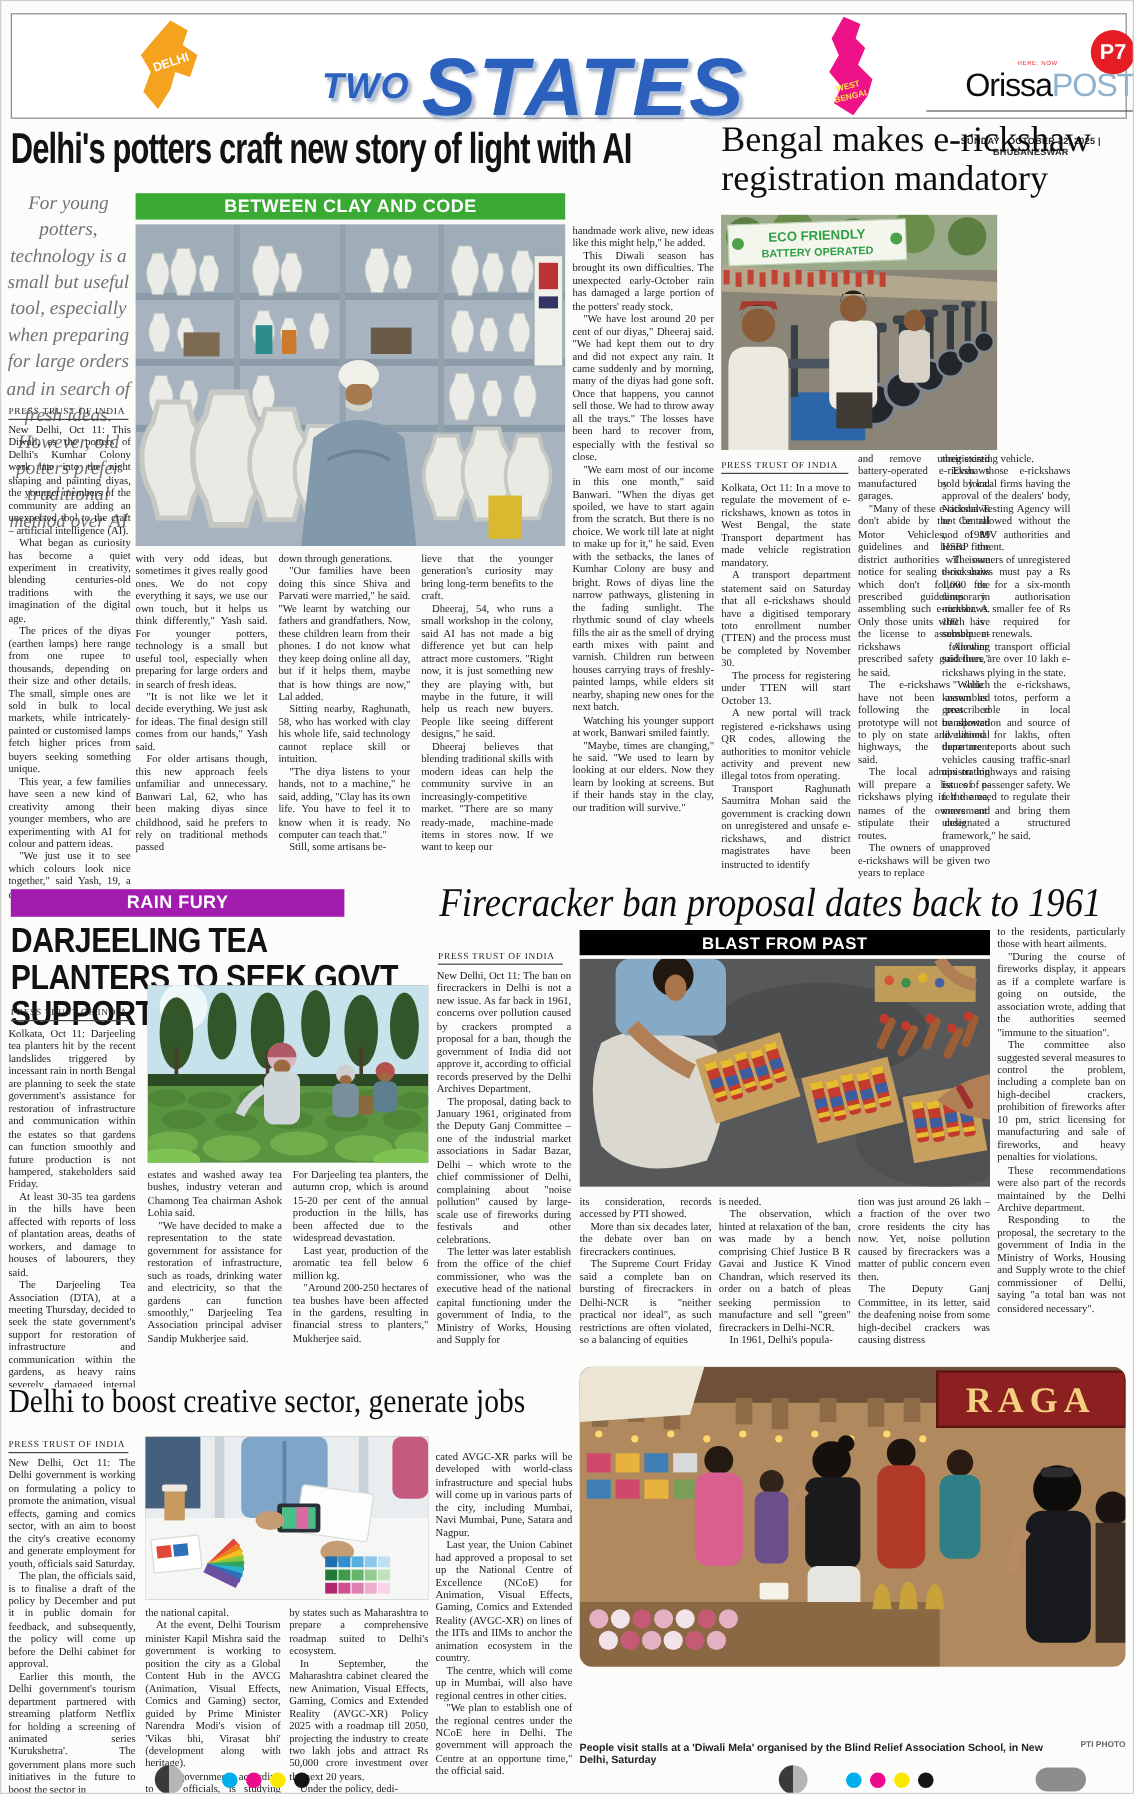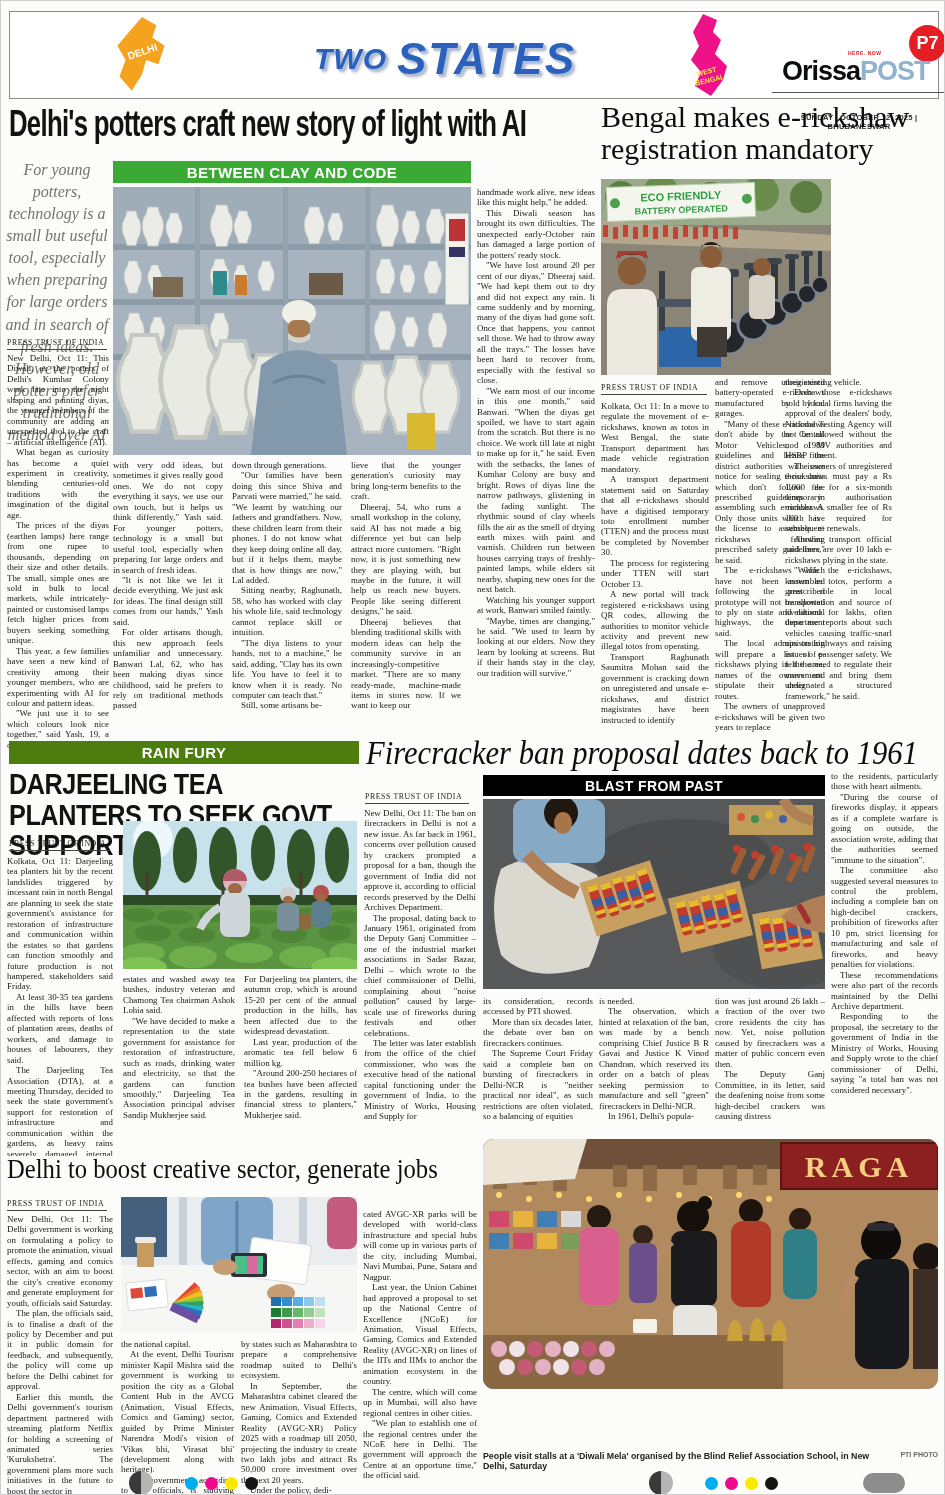--- a/index.html
+++ b/index.html
@@ -5,25 +5,25 @@
   html,body{margin:0;padding:0;background:#e9e9e9;}
   .page{position:relative;width:945px;height:1495px;background:#fcfcfa;margin:0 auto;
         font-family:"Liberation Serif",serif;color:#1a1a1a;overflow:hidden;border:1px solid #cfcfcf;box-sizing:border-box;}
   .abs{position:absolute;}
   
   .header-box{position:absolute;left:8px;top:10px;width:928px;height:86px;border:1px solid #8a8a8a;background:#fff;}
   .logo-title{position:absolute;left:250px;top:22px;width:370px;display:flex;align-items:center;justify-content:center;gap:10px;
               font-family:"Liberation Sans",sans-serif;font-style:italic;font-weight:bold;color:#2b61bd;
               text-shadow:2px 2px 0 #aebfdc,3px 3px 3px rgba(60,70,90,.45);}
   .logo-two{font-size:30px;letter-spacing:1px;}
-  .logo-states{font-size:44px;letter-spacing:2px;}
+  .logo-states{font-size:68px;letter-spacing:2px;}
   .p7-badge{position:absolute;left:899px;top:13px;width:37px;height:37px;border-radius:50%;background:#e51d25;
             color:#fff;font-family:"Liberation Sans",sans-serif;font-weight:bold;font-size:18px;
             display:flex;align-items:center;justify-content:center;}
-  .masthead{position:absolute;left:772px;top:44px;width:164px;text-align:left;font-family:"Liberation Sans",sans-serif;font-weight:bold;}
+  .masthead{position:absolute;left:772px;top:44px;width:164px;text-align:right;font-family:"Liberation Sans",sans-serif;font-weight:normal;}
   .masthead .black{font-size:27px;color:#0c0d10;letter-spacing:-1px;}
   .masthead .blue{font-size:27px;color:#8fb3cf;letter-spacing:-1px;}
   .masthead .tag{position:absolute;left:66px;top:-6px;font-size:5px;color:#e51d25;letter-spacing:.5px;}
   .dateline{position:absolute;left:762px;top:80px;width:174px;border-top:1px solid #555;padding-top:20px;
             font-family:"Liberation Sans",sans-serif;font-size:7.6px;font-weight:bold;color:#2c2c2c;letter-spacing:.2px;text-align:center;}
   
   .hl-sans{font-family:"Liberation Sans",sans-serif;font-weight:bold;color:#121212;transform-origin:0 0;white-space:nowrap;}
   .hl-sans-wrap{font-family:"Liberation Sans",sans-serif;font-weight:bold;color:#121212;transform-origin:0 0;line-height:1.06;}
   .hl-serif{font-family:"Liberation Serif",serif;font-weight:normal;color:#0d0d0d;line-height:1.08;}
   .hl-serif-c{font-family:"Liberation Serif",serif;font-weight:normal;color:#0d0d0d;transform-origin:0 0;white-space:nowrap;}
@@ -287,21 +287,21 @@
       <p>The owners of unapproved e-rickshaws will be given two years to replace</p>
     </div>
   <div class="col" style="left:784px;top:376px;width:107px;height:364px;">
       <p>their existing vehicle.</p>
       <p>Even those e-rickshaws sold by local firms having the approval of the dealers' body, National Testing Agency will not be allowed without the nod of MV authorities and HSRP fitment.</p>
       <p>The owners of unregistered e-rickshaws must pay a Rs 1,000 fee for a six-month temporary authorisation number. A smaller fee of Rs 100 is required for subsequent renewals.</p>
       <p>Another transport official said there are over 10 lakh e-rickshaws plying in the state.</p>
       <p>"While the e-rickshaws, known as totos, perform a great role in local transportation and source of livelihood for lakhs, often there are reports about such vehicles causing traffic-snarl ups on highways and raising issues of passenger safety. We felt the need to regulate their movement and bring them under a structured framework," he said.</p>
     </div>
 
-  <div class="kicker" style="left:8px;top:740px;width:350px;height:23px;background:#4d7c0f;font-size:15px;">RAIN FURY</div>
+  <div class="kicker" style="left:8px;top:740px;width:278px;height:23px;background:#a21caf;font-size:15px;">RAIN FURY</div>
   <div class="abs hl-sans-wrap" style="left:8px;top:768px;width:404px;font-size:29px;letter-spacing:-0.5px;transform:scaleX(0.87);">DARJEELING TEA PLANTERS TO SEEK GOVT SUPPORT</div>
   <div class="byline" style="left:8px;top:838px;width:100px;">PRESS TRUST OF INDIA</div>
   <div class="col" style="left:6px;top:855px;width:106px;height:300px;">
       <p>Kolkata, Oct 11: Darjeeling tea planters hit by the recent landslides triggered by incessant rain in north Bengal are planning to seek the state government's assistance for restoration of infrastructure and communication within the estates so that gardens can function smoothly and future production is not hampered, stakeholders said Friday.</p>
       <p>At least 30-35 tea gardens in the hills have been affected with reports of loss of plantation areas, deaths of workers, and damage to houses of labourers, they said.</p>
       <p>The Darjeeling Tea Association (DTA), at a meeting Thursday, decided to seek the state government's support for restoration of infrastructure and communication within the gardens, as heavy rains severely damaged internal roads in the</p>
     </div>
 
   <div class="photo" style="left:122px;top:820px;width:234px;height:148px;">
     <svg viewBox="0 0 234 148" preserveAspectRatio="none">

